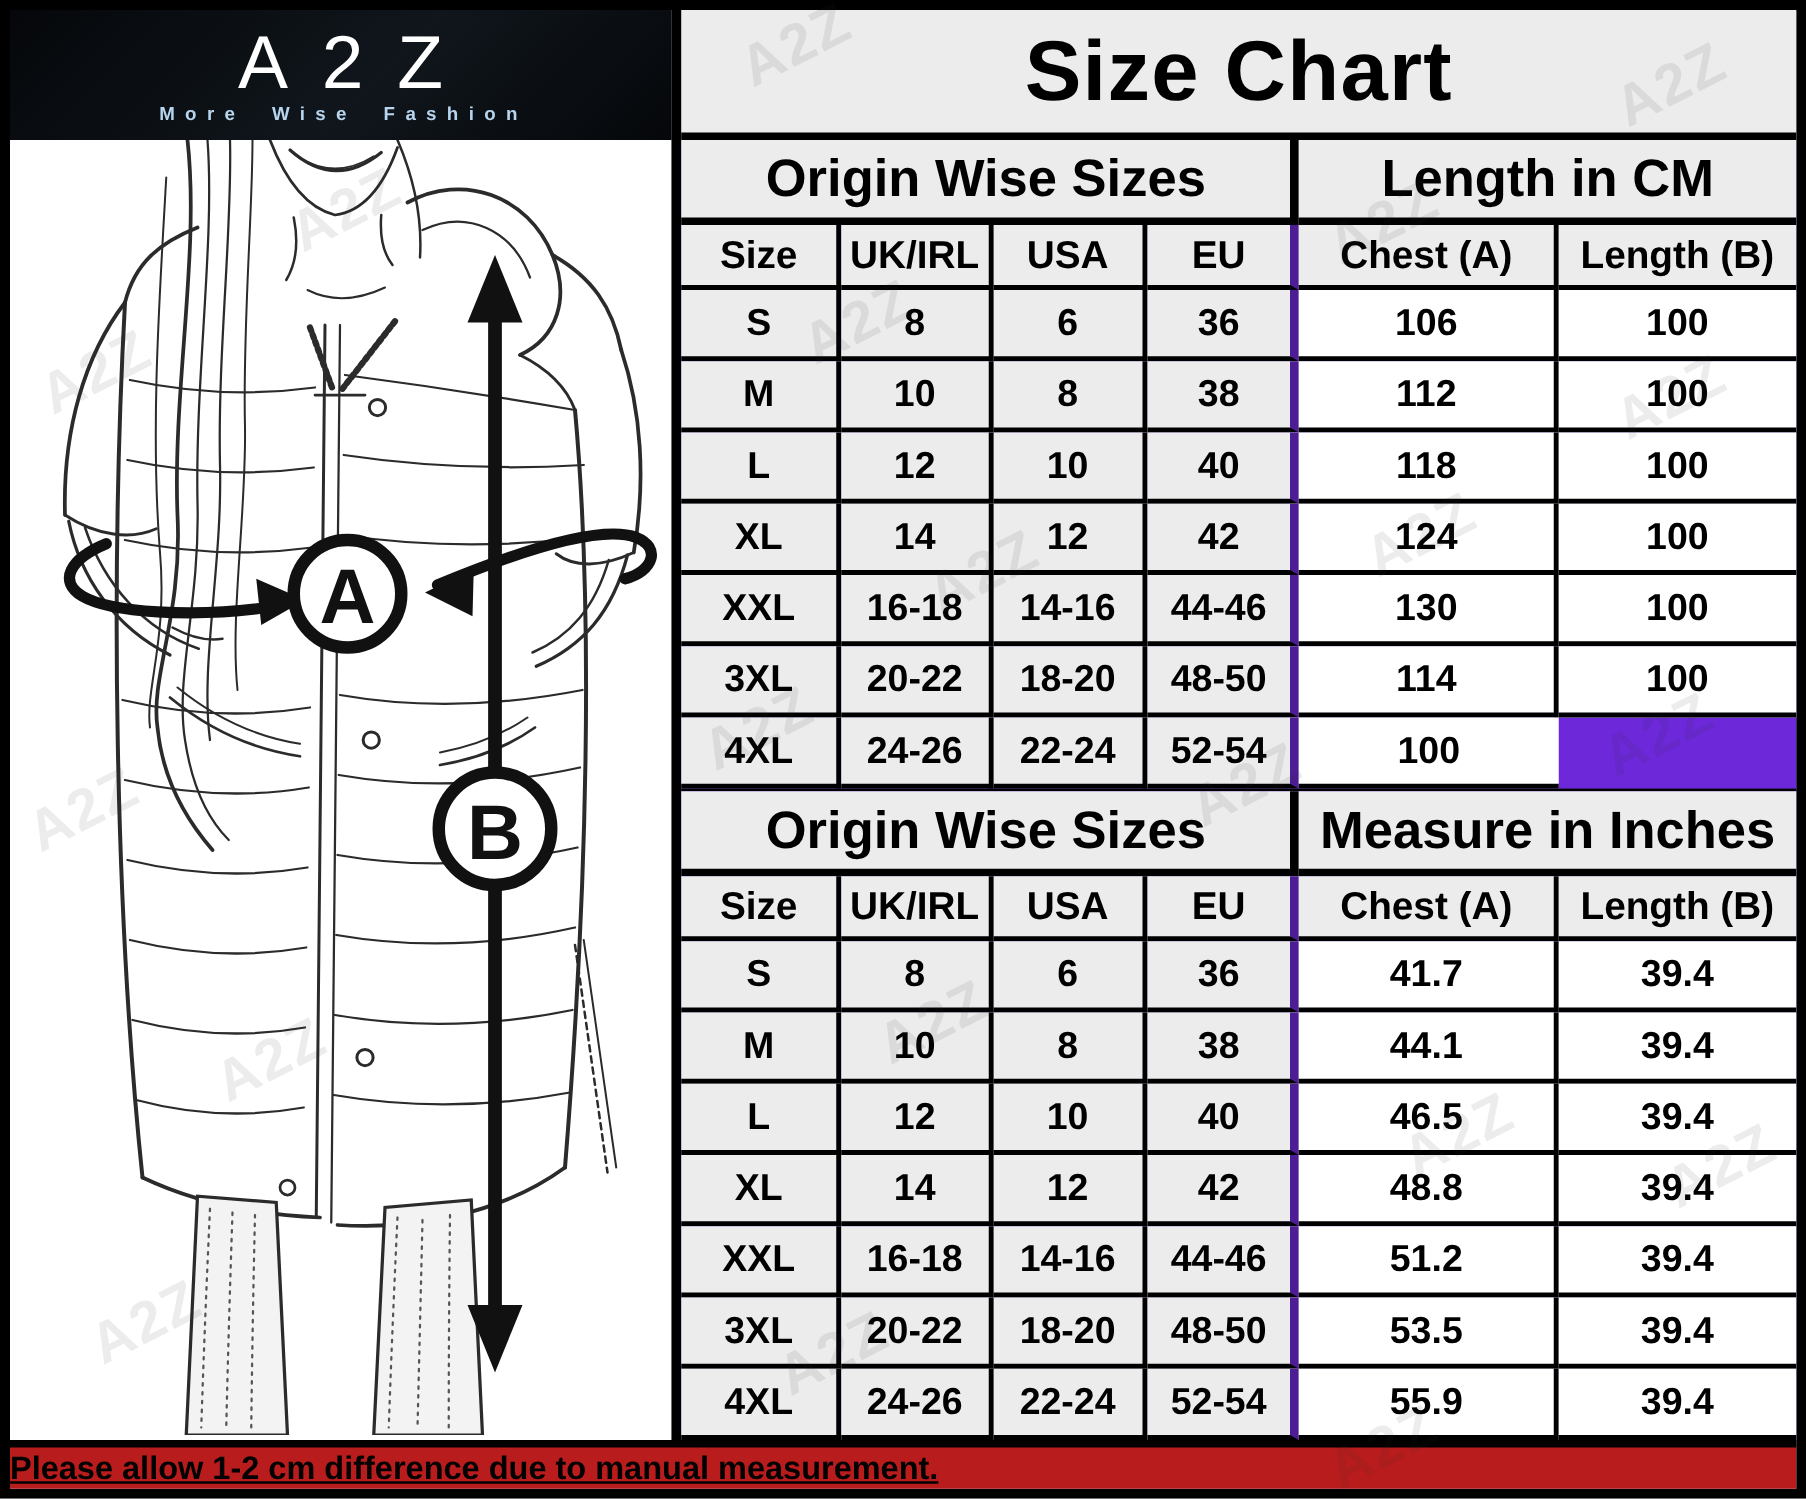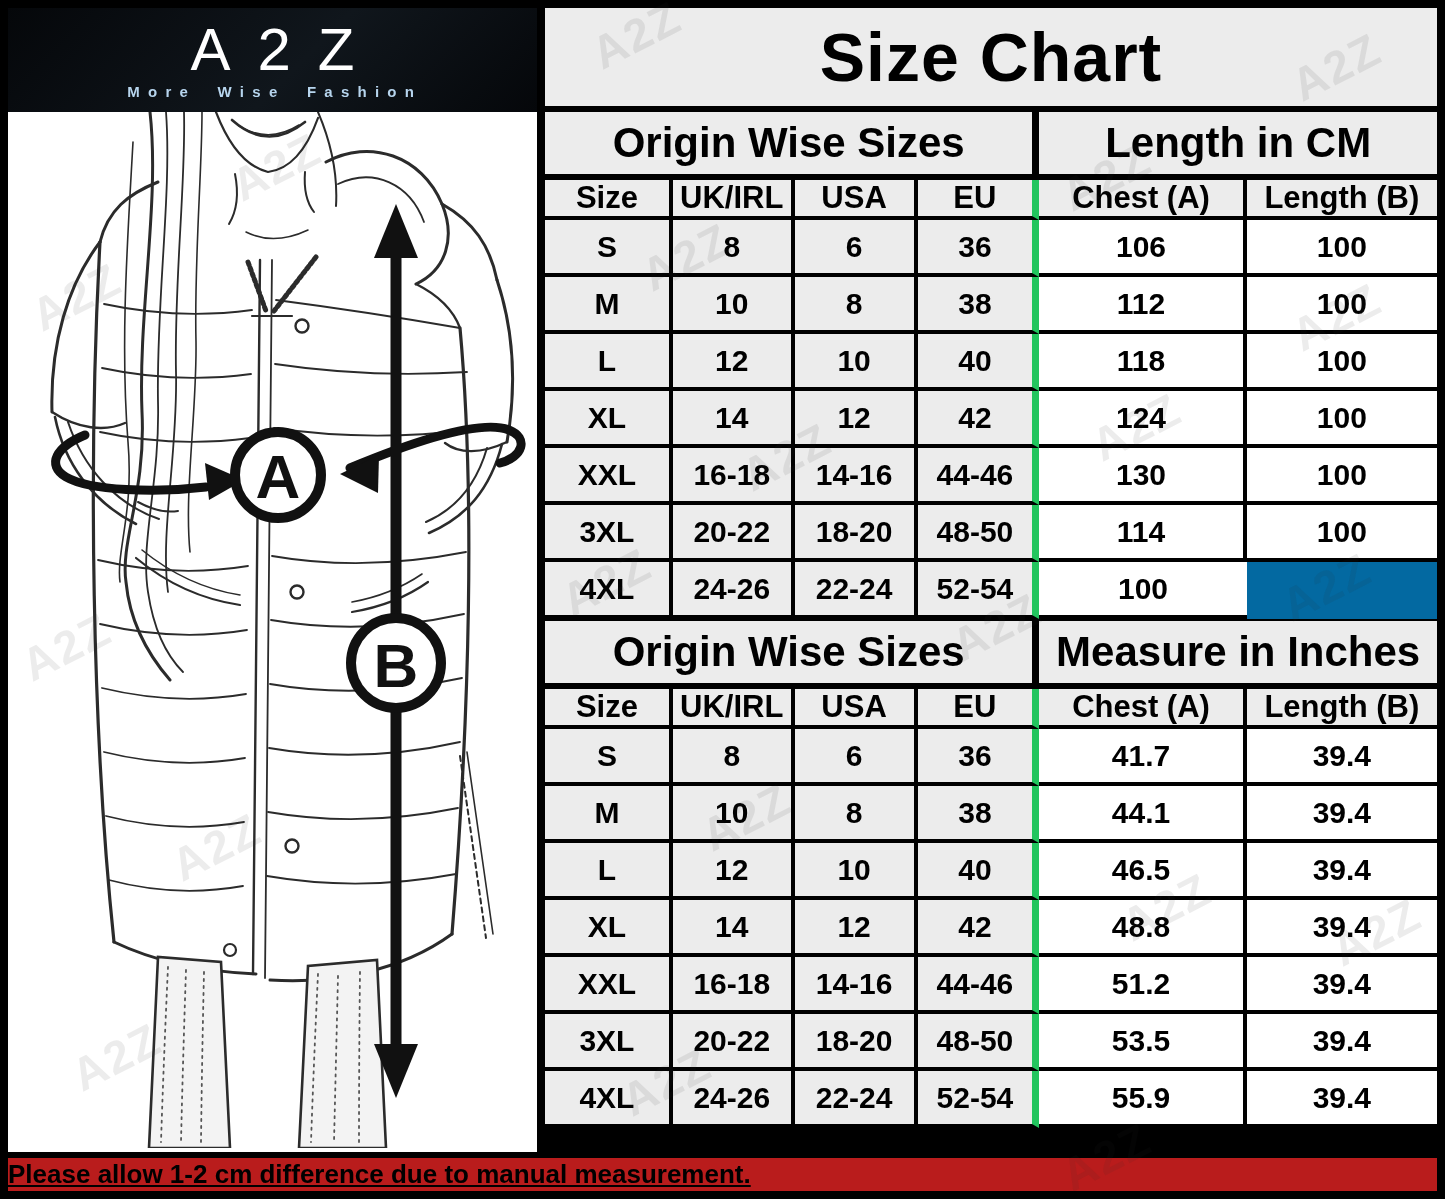--- a/index.html
+++ b/index.html
@@ -46,35 +46,35 @@
   .right-pane{flex:1;display:flex;flex-direction:column;background:#000;}
   .title-box{
     height:104px;background:#ececec;border-bottom:6px solid #000;
     display:flex;align-items:center;justify-content:center;
   }
   .title-box span{font-size:68px;font-weight:700;color:#000;letter-spacing:1px;}
 
   .tbl{
     display:grid;
     grid-template-columns:127fr 121fr 122fr 121fr 206fr 189fr;
-    background:#0369a1;
+    background:#6d28d9;
   }
   .tbl--second{border-top:2px solid #000;}
   .cell{
     display:flex;align-items:center;justify-content:center;
     font-weight:700;color:#000;background:#ececec;
     border-right:4px solid #000;border-bottom:4px solid #000;
     overflow:hidden;white-space:nowrap;
   }
   .cell.group{height:68px;font-size:42px;border-bottom:6px solid #000;}
   .cell.gleft{grid-column:1 / 5;border-right:7px solid #000;}
   .cell.gright{grid-column:5 / 7;border-right:0;}
-  .cell.head{height:40px;font-size:31px;}
+  .cell.head{height:52px;font-size:31px;}
   .cell.data{height:57px;font-size:30px;}
-  .cell.c3{border-right:7px solid #22c55e;}
+  .cell.c3{border-right:7px solid #4c1d95;}
   .cell.c5{border-right:0;}
   .cell.meas{background:#fff;}
 
   
   .note-bar{
     flex:1;border-top:6px solid #000;background:#b91c1c;
     display:flex;align-items:center;justify-content:flex-start;text-decoration:underline;
   }
   .note-bar span{font-size:26px;font-weight:700;color:#000;}
 

